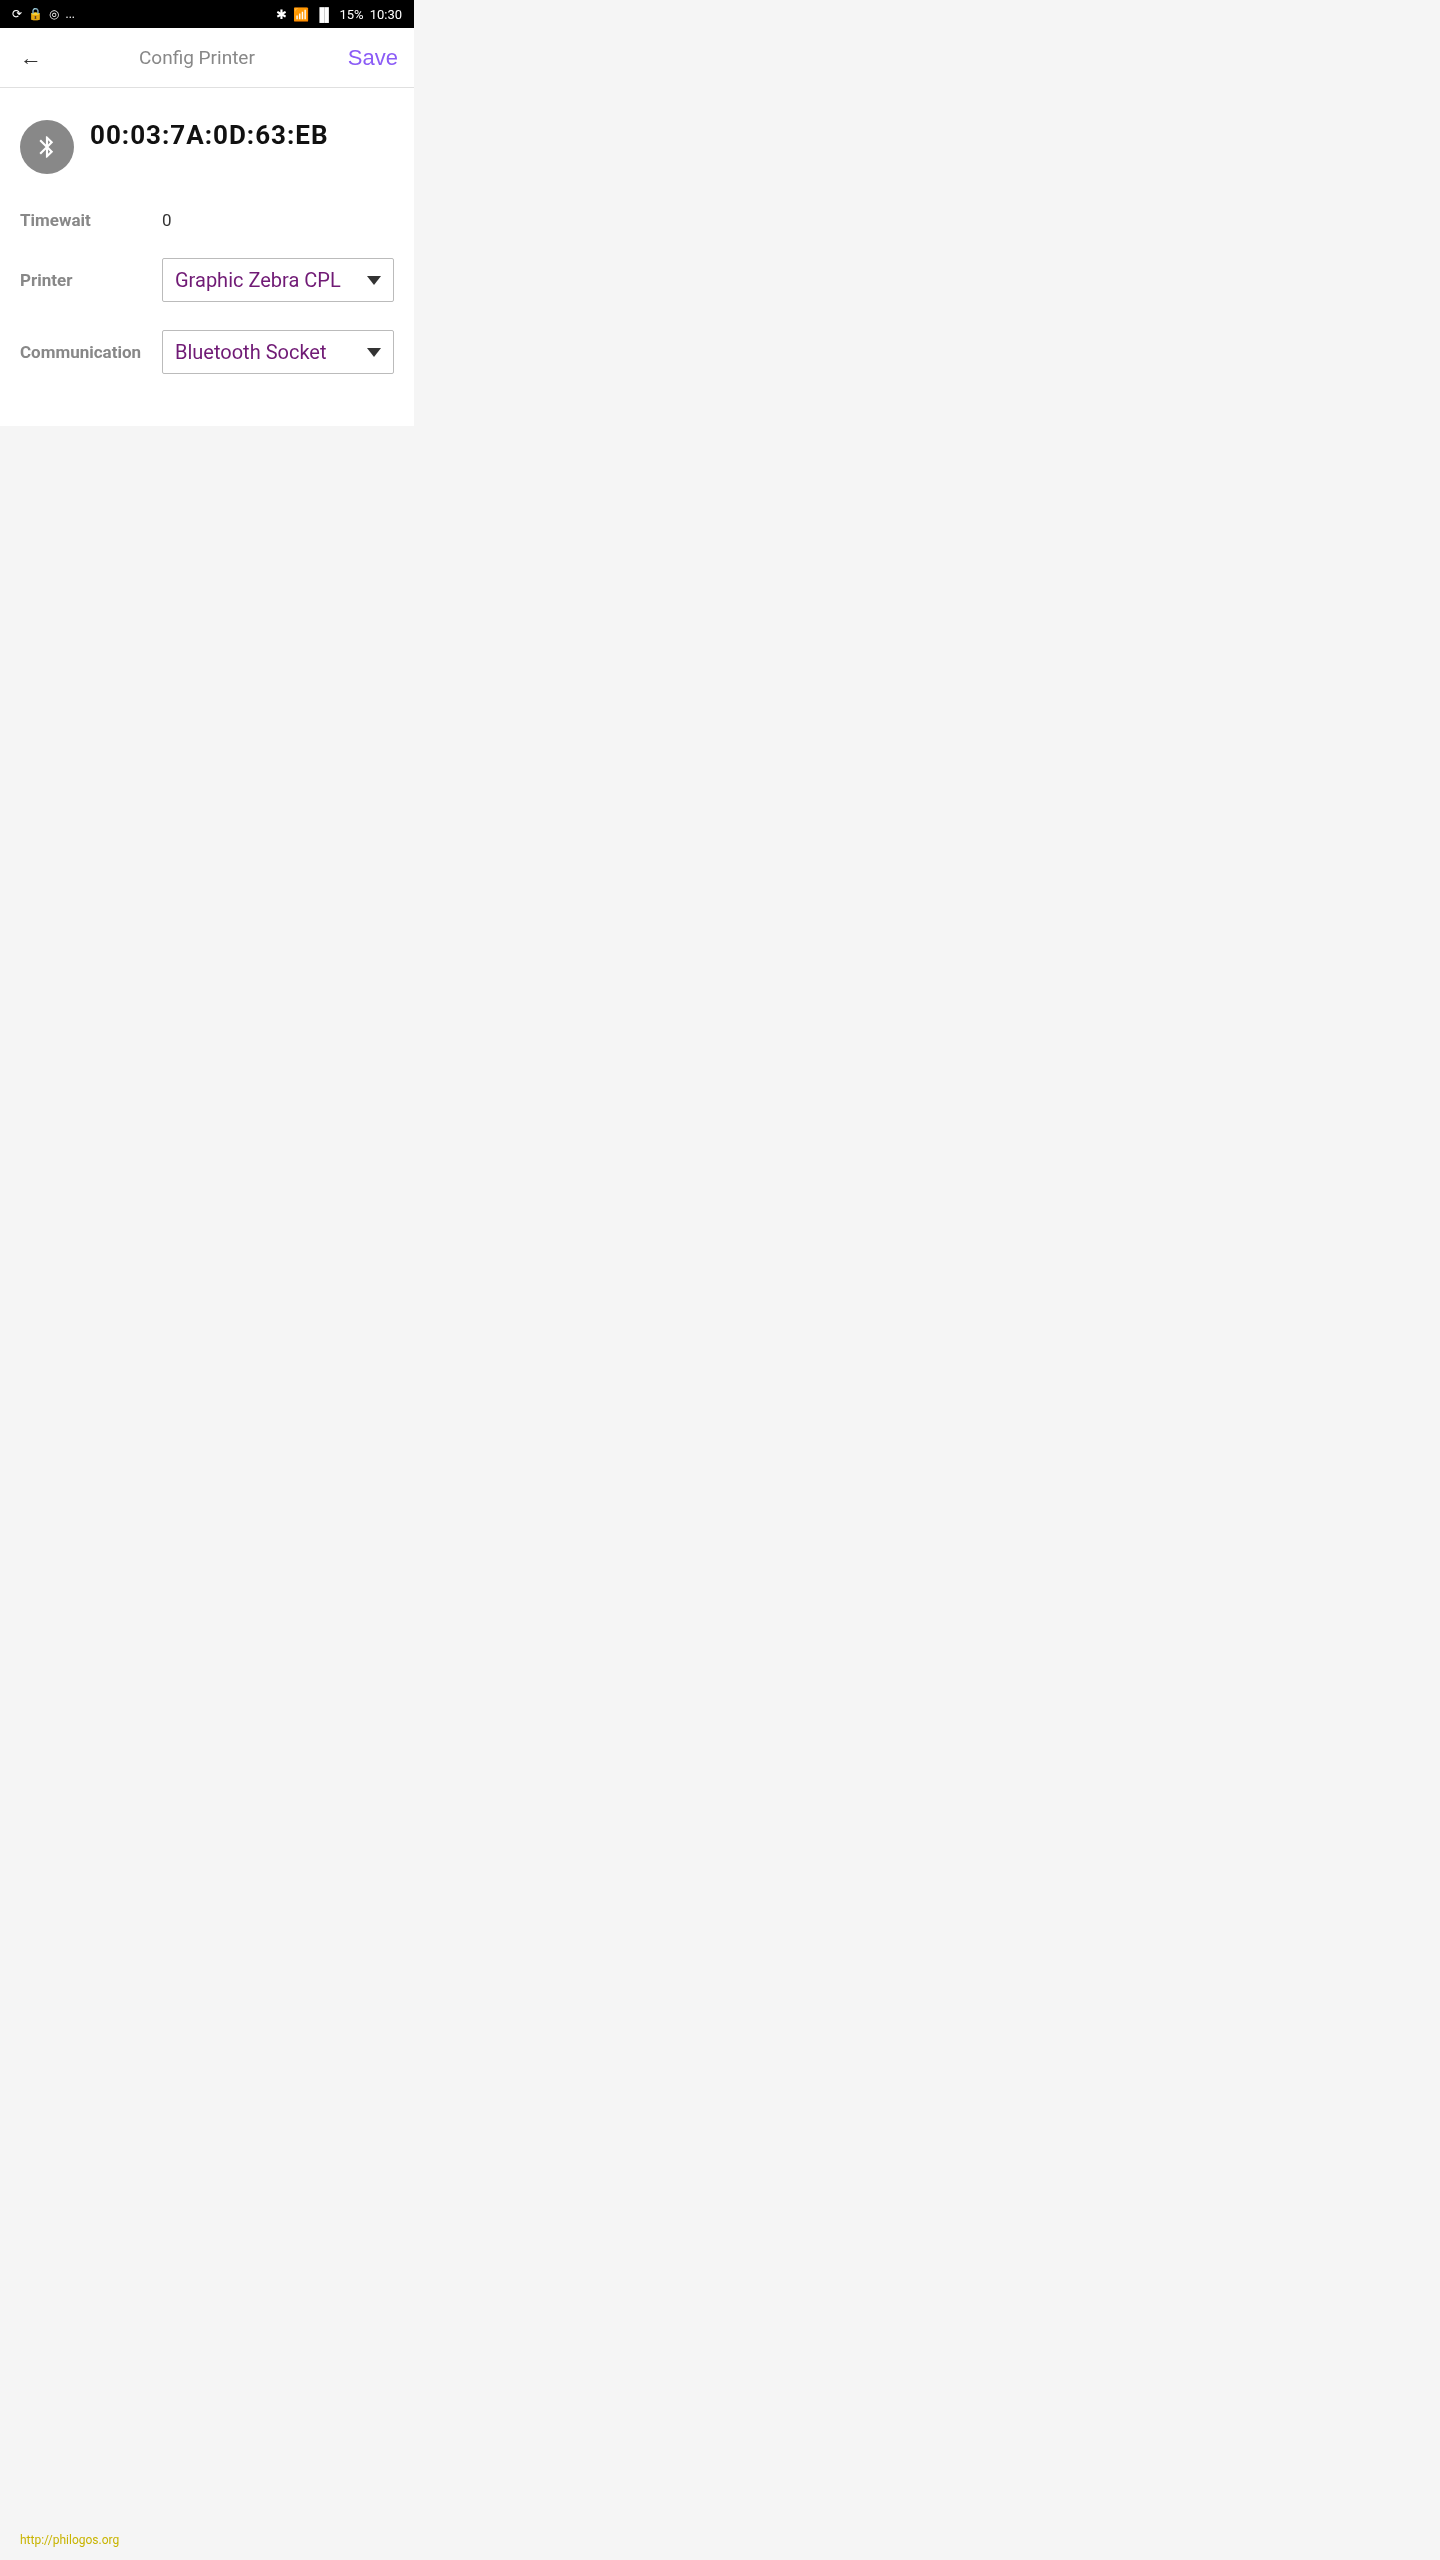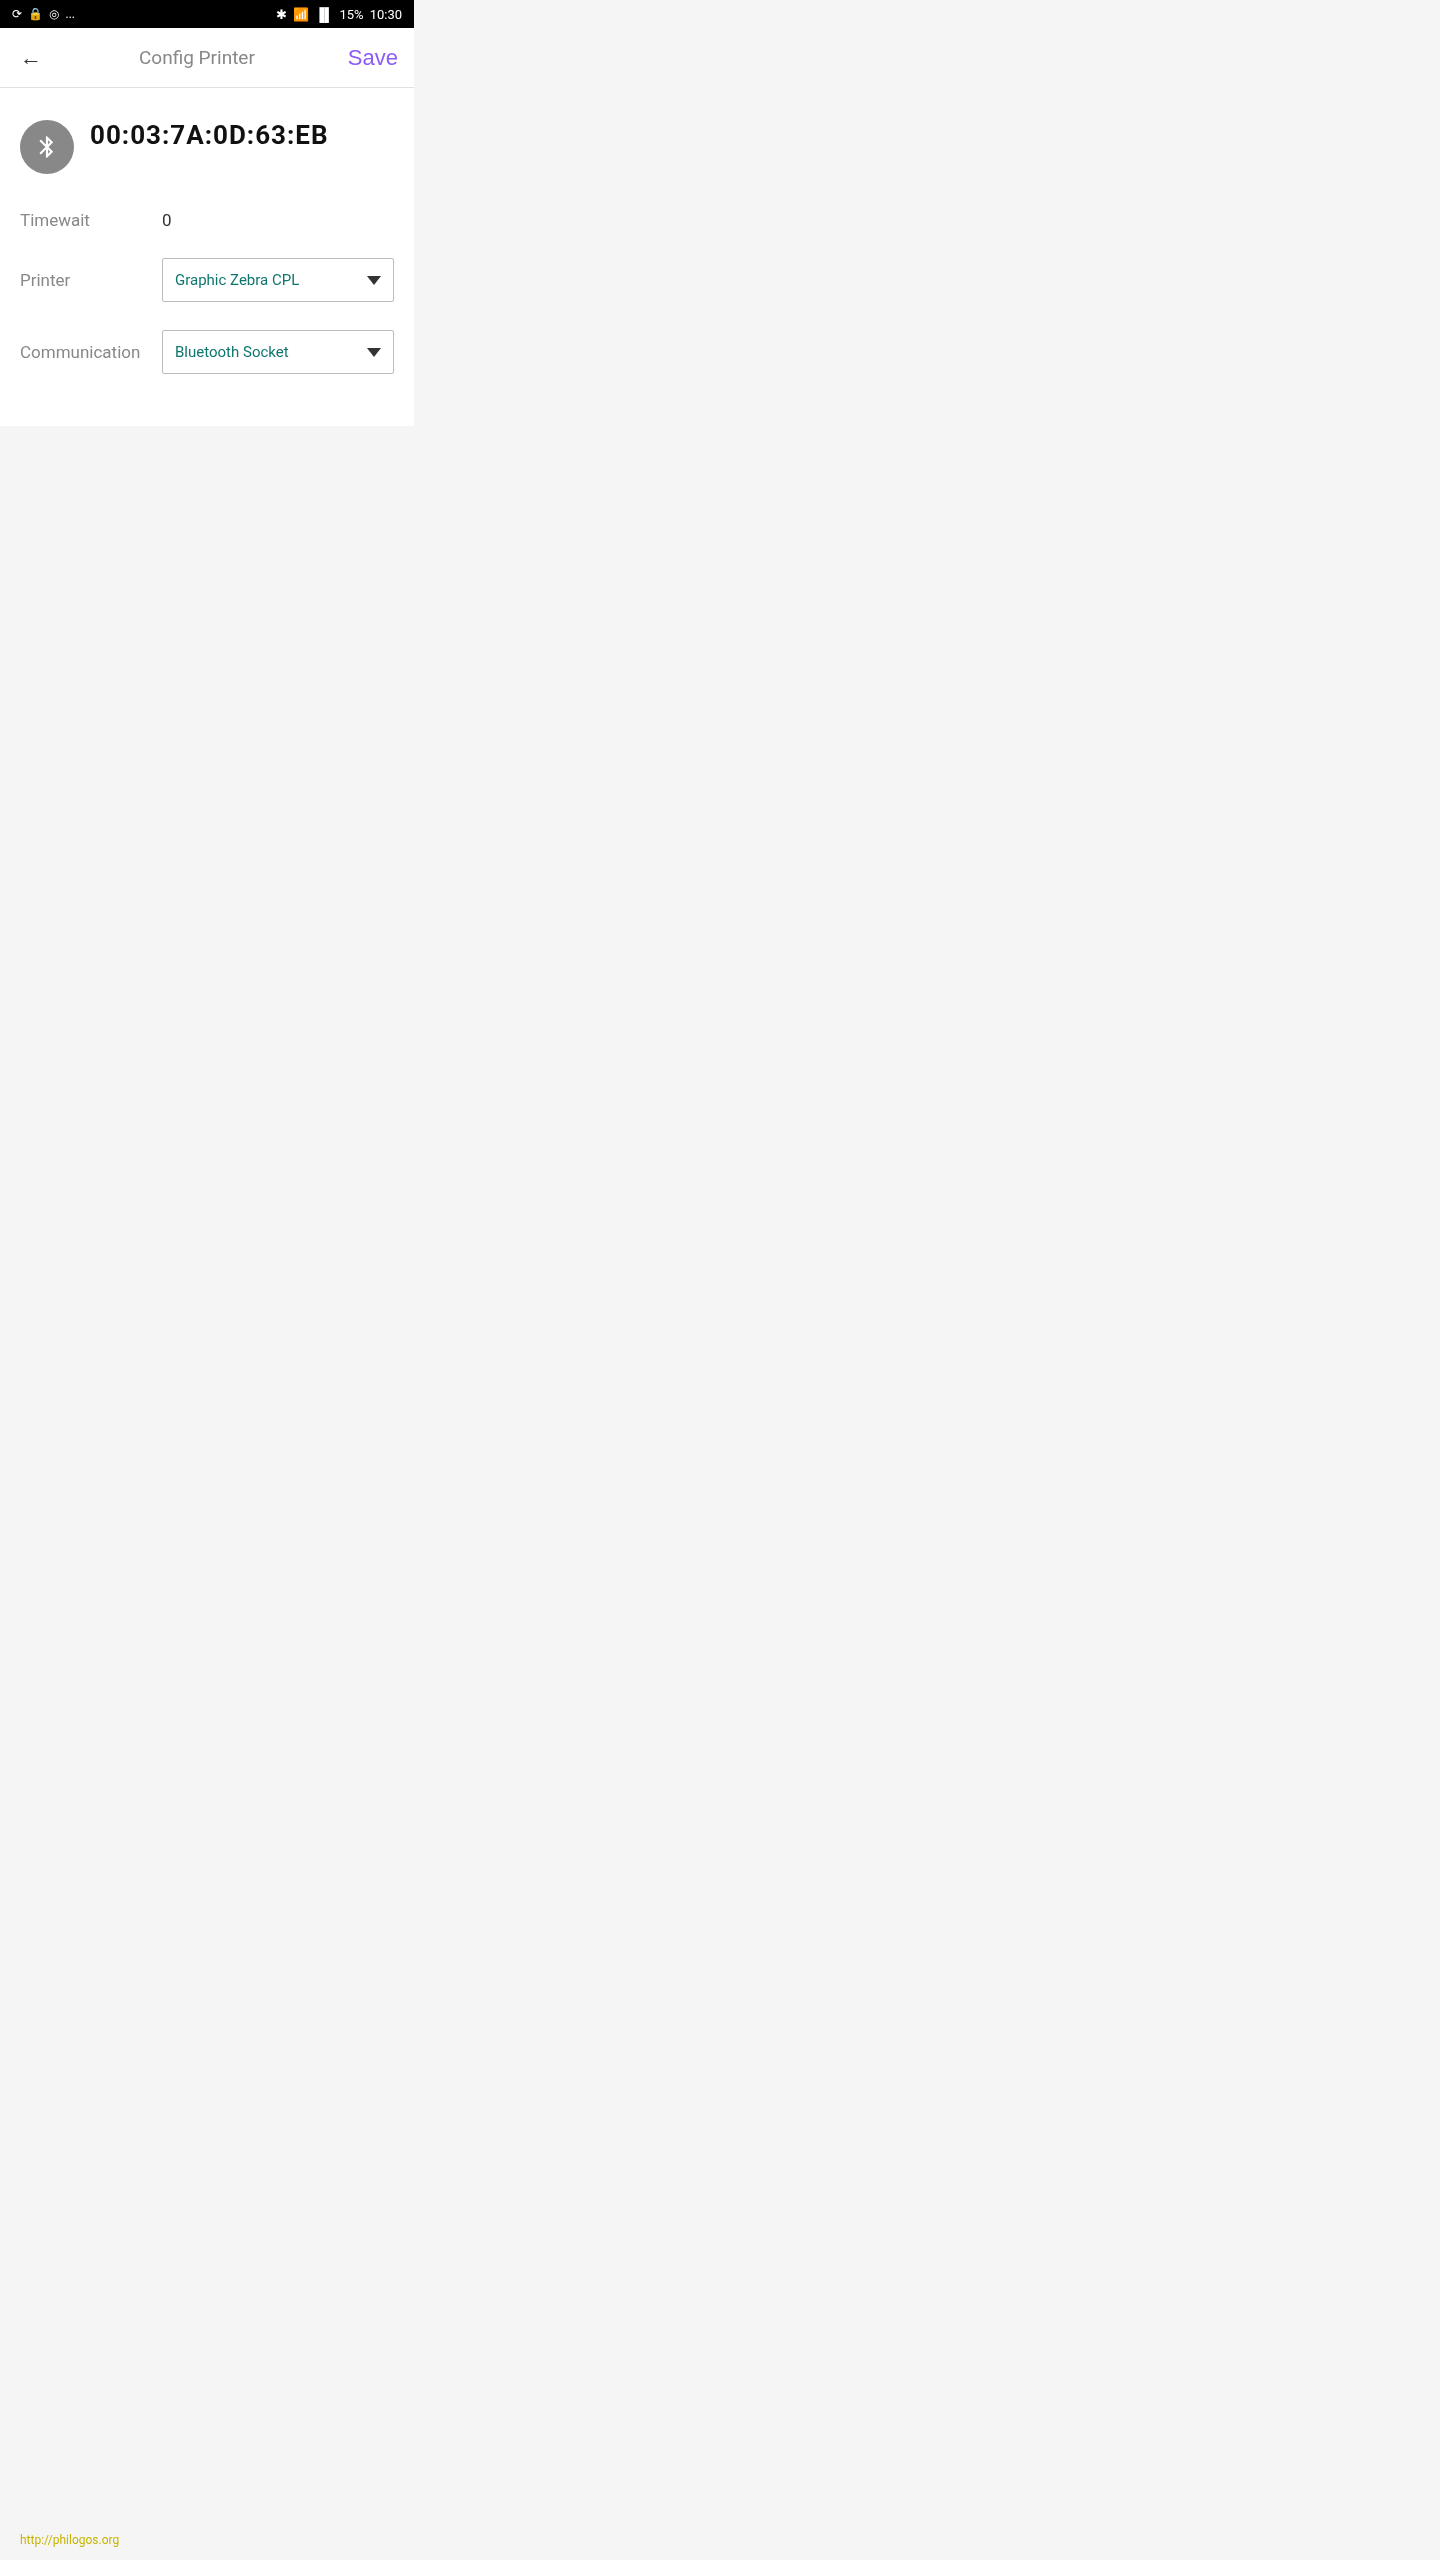--- a/index.html
+++ b/index.html
@@ -122,21 +122,21 @@
     .form-row {
       display: flex;
       align-items: center;
       margin-bottom: 28px;
       gap: 12px;
     }
 
     .form-label {
       font-size: 17px;
       color: #888;
-      font-weight: 400;
+      font-weight: 700;
       width: 130px;
       flex-shrink: 0;
     }
 
     .form-value {
       font-size: 17px;
       color: #333;
     }
 
     
@@ -148,22 +148,22 @@
       border-radius: 2px;
       display: flex;
       align-items: center;
       justify-content: space-between;
       padding: 0 12px;
       cursor: pointer;
       min-width: 0;
     }
 
     .dropdown-text {
-      font-size: 15px;
-      color: #0f766e;
+      font-size: 20px;
+      color: #701a75;
       flex: 1;
       white-space: nowrap;
       overflow: hidden;
       text-overflow: ellipsis;
     }
 
     .dropdown-arrow {
       width: 0;
       height: 0;
       border-left: 7px solid transparent;

